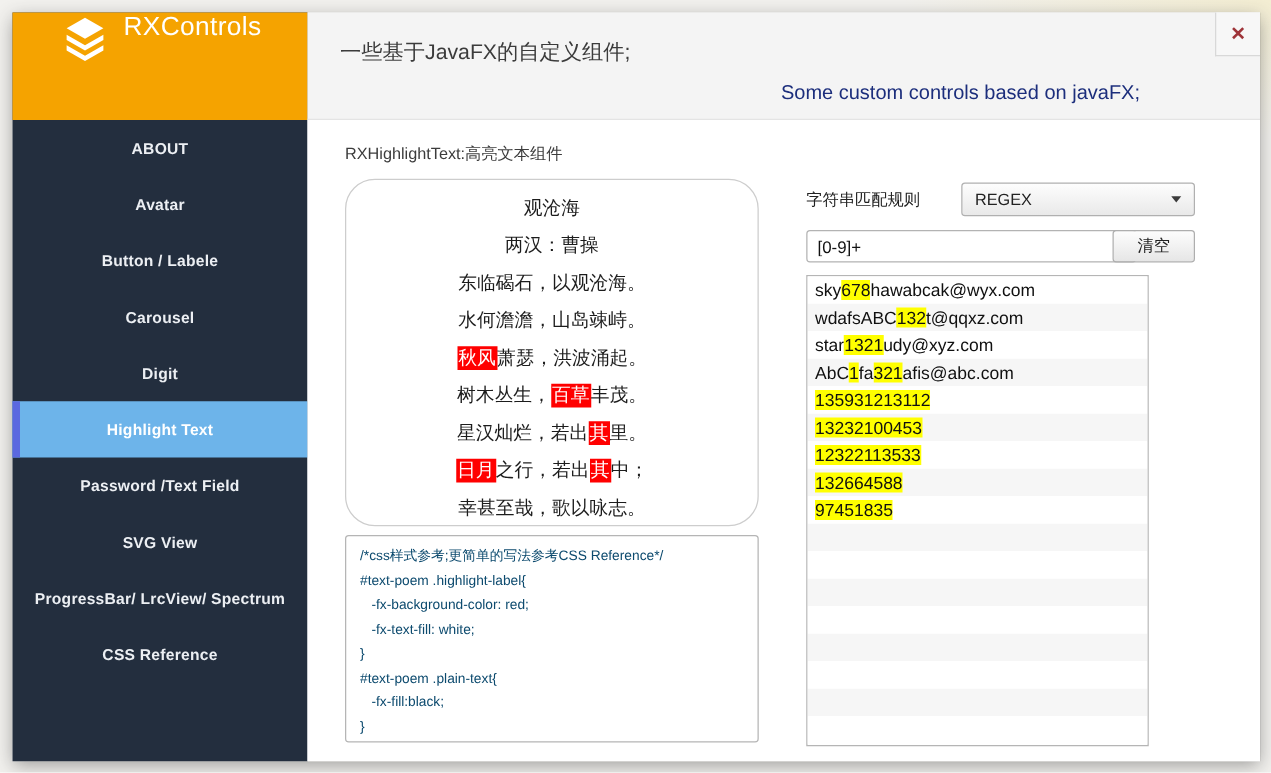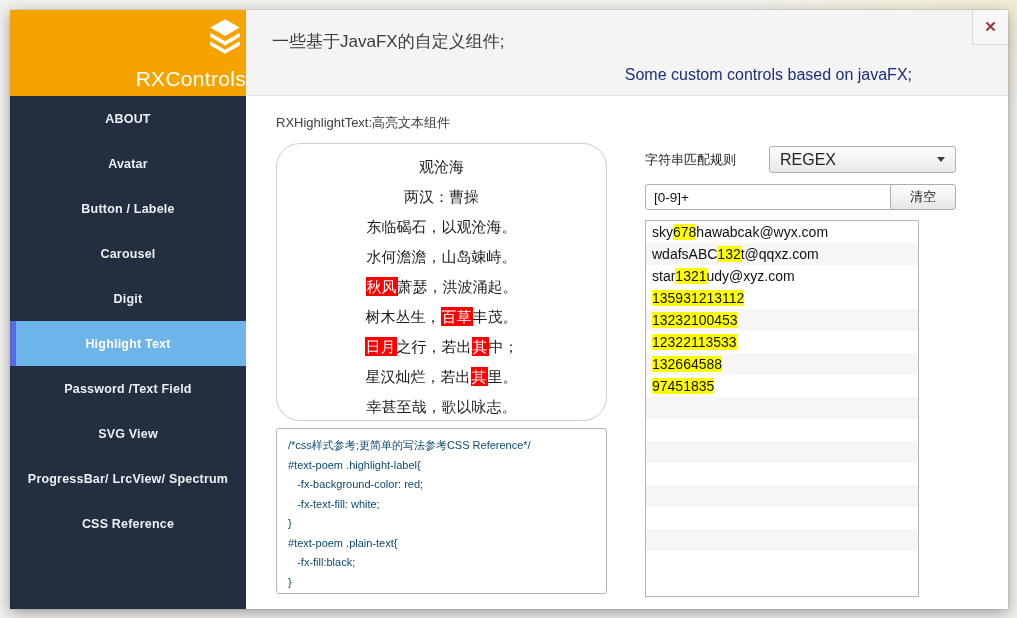--- a/index.html
+++ b/index.html
@@ -13,21 +13,21 @@
   .window {
     position:absolute; left:10px; top:10px; width:998px; height:599px;
     background:#ffffff;
     box-shadow:0 4px 14px rgba(50,50,50,.45), 0 0 1px rgba(0,0,0,.35);
   }
   
   .sidebar { position:absolute; left:0; top:0; width:236px; height:599px; background:var(--sidebar,#232e3e); }
   .logo {
     position:absolute; left:0; top:0; width:236px; height:86px;
     background:var(--accent,#f5a300);
-    display:flex; align-items:flex-end; justify-content:center; gap:10px;flex-direction:column;
+    display:flex; align-items:flex-start; justify-content:center; gap:10px;
   }
   .logo svg { width:42px; height:42px; }
   .logo-text { color:#fff; font-size:21px; font-weight:400; letter-spacing:.3px; }
   .nav { position:absolute; left:0; top:86px; width:236px; }
   .nav-item {
     position:relative; height:45px; display:flex; align-items:center; justify-content:center;
     color:#eceff3; font-size:12.5px; font-weight:700; cursor:pointer; letter-spacing:.2px;
   }
   .nav-item.selected { background:var(--selected,#6db4ea); color:#fff; }
   .nav-item .accent-bar {
@@ -62,21 +62,21 @@
   .css-panel pre {
     font-family:"Liberation Sans", sans-serif; font-size:11px; line-height:19.5px;
     color:#0c4a6e; white-space:pre;
   }
   
   .right-col { position:absolute; left:399px; top:0; width:311px; height:513px; }
   .rule-label { position:absolute; left:0; top:50px; height:27px; line-height:27px; font-size:13px; color:#222; }
   .combo {
     position:absolute; left:124px; top:50px; width:187px; height:27px;
     background:linear-gradient(#fdfdfd,#e9e9e9); border:1px solid #b0b0b0; border-radius:3px;
-    display:flex; align-items:center; padding:0 10px; font-size:16px; color:#222; cursor:pointer;
+    display:flex; align-items:center; padding:0 10px; font-size:13px; color:#222; cursor:pointer;
   }
   .combo .caret {
     margin-left:auto; width:0; height:0;
     border-left:4px solid transparent; border-right:4px solid transparent; border-top:5px solid #3c3c3c;
   }
   .pattern-input {
     position:absolute; left:0; top:88px; width:264px; height:26px;
     border:1px solid #b3b3b3; border-radius:3px; padding:0 8px; font-size:13.5px; color:#111;
     font-family:"Liberation Sans", sans-serif; background:#fff; outline:none;
   }
@@ -154,22 +154,22 @@
   <div class="content">
     <div class="section-title">RXHighlightText:高亮文本组件</div>
 
     <div class="poem-panel">
         <div class="poem-line"><span>观沧海</span></div>
         <div class="poem-line"><span>两汉：曹操</span></div>
         <div class="poem-line"><span>东临碣石，以观沧海。</span></div>
         <div class="poem-line"><span>水何澹澹，山岛竦峙。</span></div>
         <div class="poem-line"><span class="hl-red">秋风</span><span>萧瑟，洪波涌起。</span></div>
         <div class="poem-line"><span>树木丛生，</span><span class="hl-red">百草</span><span>丰茂。</span></div>
+        <div class="poem-line"><span>星汉灿烂，若出</span><span class="hl-red">其</span><span>里。</span></div>
         <div class="poem-line"><span class="hl-red">日月</span><span>之行，若出</span><span class="hl-red">其</span><span>中；</span></div>
-        <div class="poem-line"><span>星汉灿烂，若出</span><span class="hl-red">其</span><span>里。</span></div>
         <div class="poem-line"><span>幸甚至哉，歌以咏志。</span></div>
       </div>
 
     <div class="css-panel">
       <pre>/*css样式参考;更简单的写法参考CSS Reference*/
 #text-poem .highlight-label{
    -fx-background-color: red;
    -fx-text-fill: white;
 }
 #text-poem .plain-text{
@@ -182,20 +182,21 @@
       <div class="combo">
         <span>REGEX</span>
         <span class="caret"></span>
       </div>
       <input class="pattern-input" type="text" value="[0-9]+" style="">
       <button class="clear-btn">清空</button>
       <div class="match-list">
           <div class="list-row"><span>sky</span><span class="hl-yellow">678</span><span>hawabcak@wyx.com</span></div>
           <div class="list-row alt"><span>wdafsABC</span><span class="hl-yellow">132</span><span>t@qqxz.com</span></div>
           <div class="list-row"><span>star</span><span class="hl-yellow">1321</span><span>udy@xyz.com</span></div>
+          <div class="list-row alt"><span>AbC</span><span class="hl-yellow">1</span><span>fa</span><span class="hl-yellow">321</span><span>afis@abc.com</span></div>
           <div class="list-row"><span class="hl-yellow">135931213112</span></div>
           <div class="list-row alt"><span class="hl-yellow">13232100453</span></div>
           <div class="list-row"><span class="hl-yellow">12322113533</span></div>
           <div class="list-row alt"><span class="hl-yellow">132664588</span></div>
           <div class="list-row"><span class="hl-yellow">97451835</span></div>
           <div class="list-row alt"></div>
           <div class="list-row"></div>
           <div class="list-row alt"></div>
           <div class="list-row"></div>
           <div class="list-row alt"></div>

